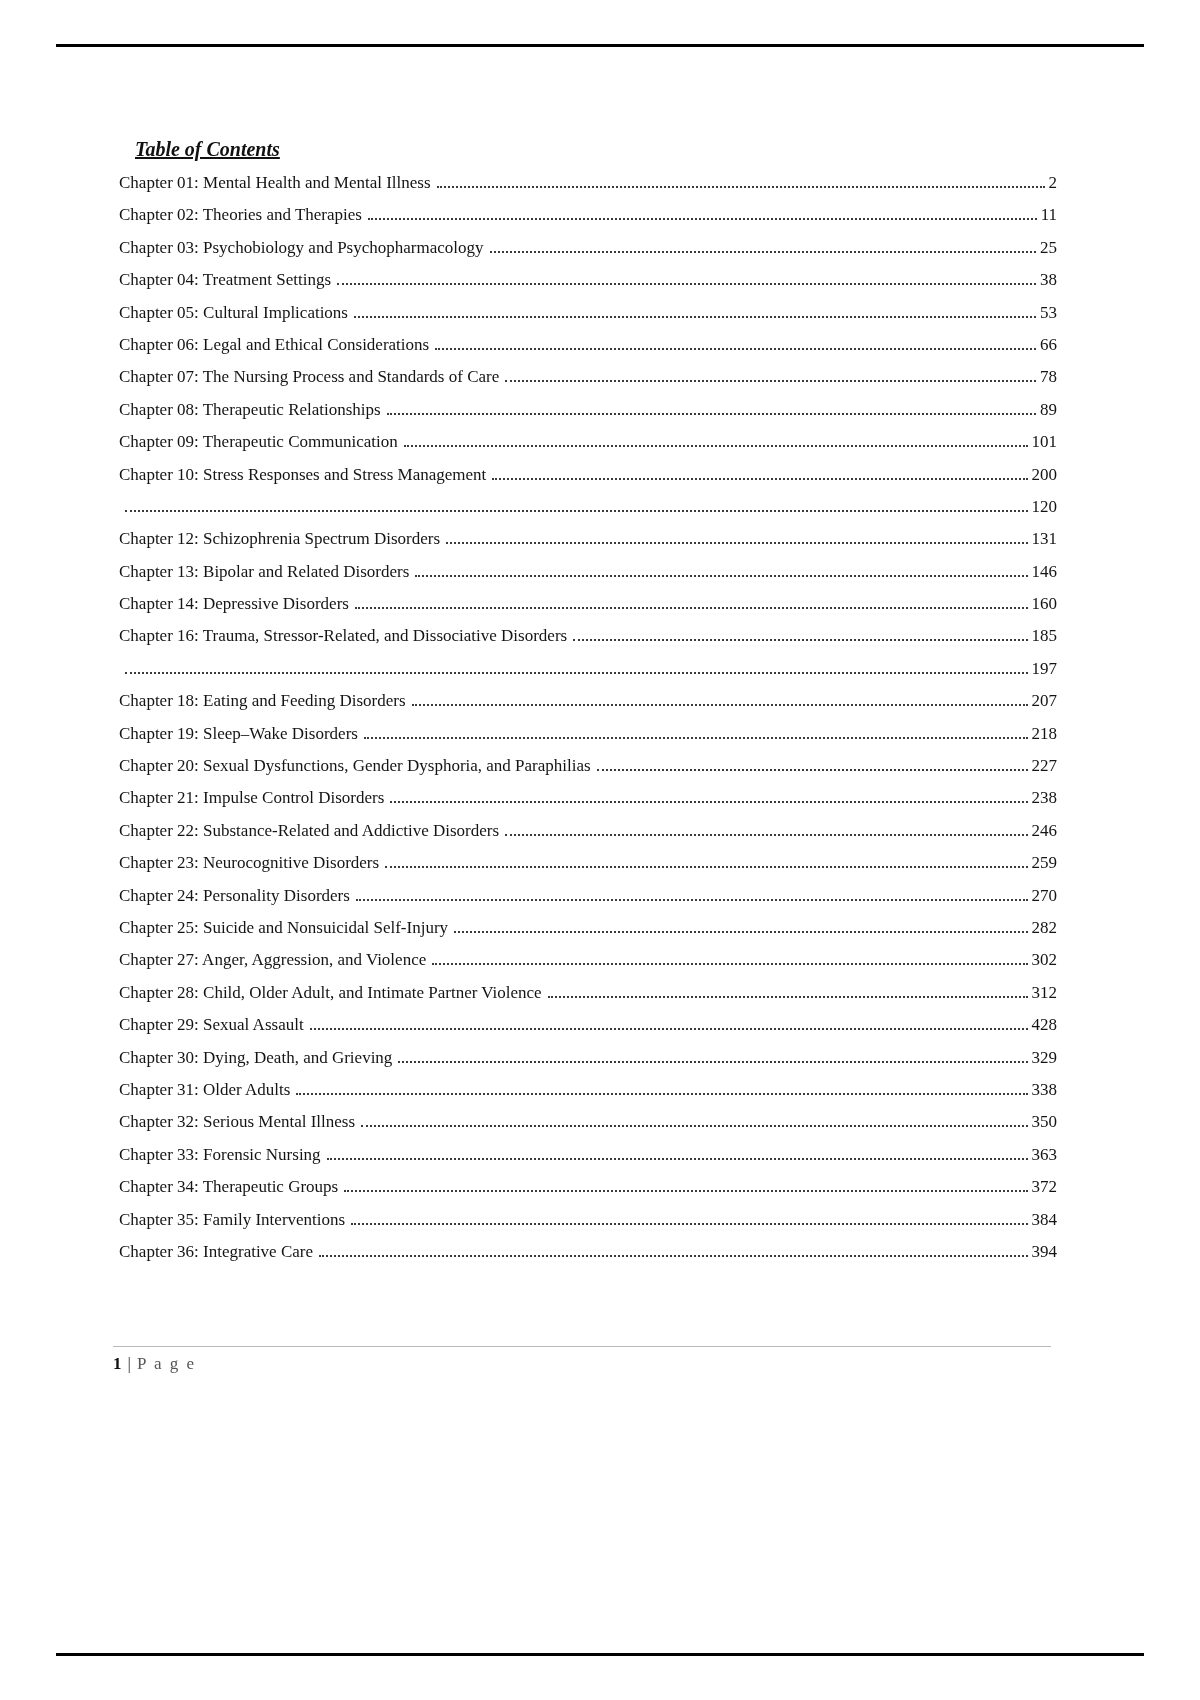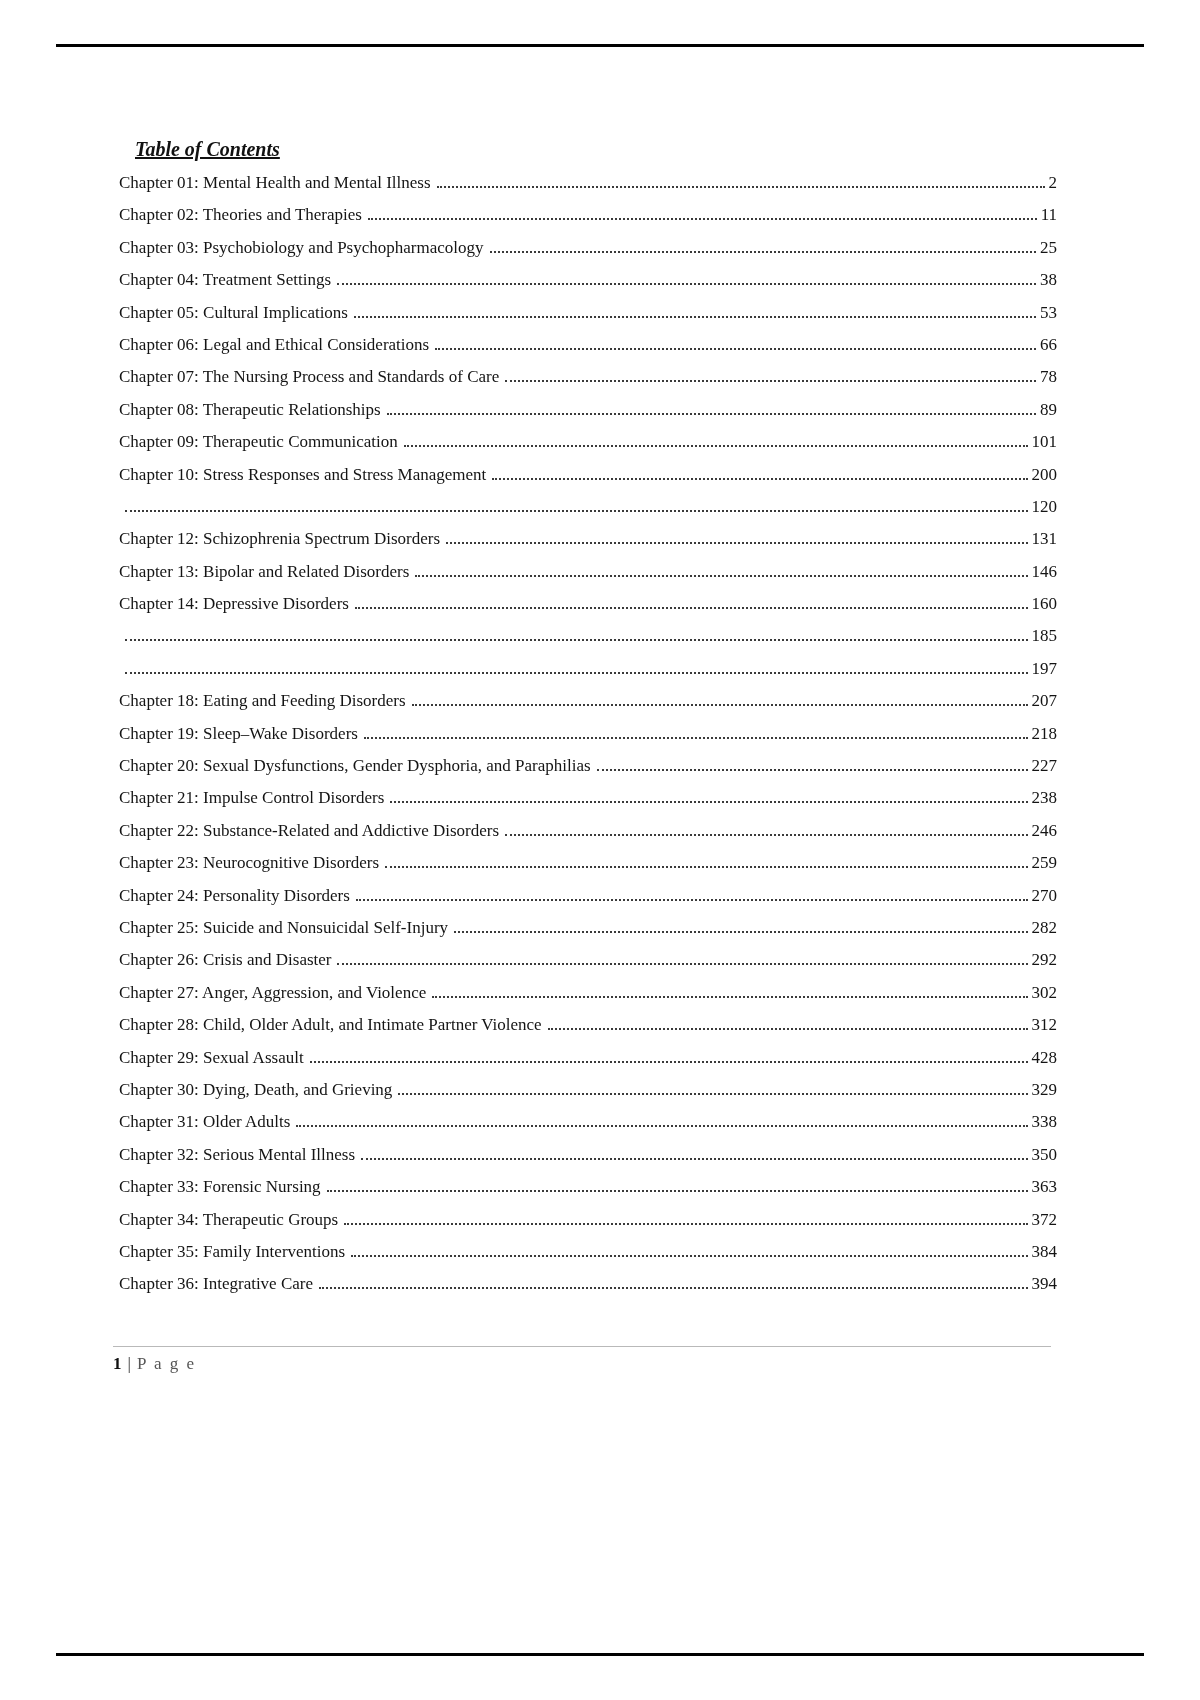--- a/index.html
+++ b/index.html
@@ -183,20 +183,21 @@
   </div>
 
   <div class="toc-row">
     <span class="entry-title">Chapter 14: Depressive Disorders</span>
     <span class="dots"></span>
     <span class="entry-page">160</span>
   </div>
 
 
   <div class="toc-row">
+    <span class="entry-title">Chapter 16: Trauma, Stressor-Related, and Dissociative Disorders</span>
     <span class="dots"></span>
     <span class="entry-page">185</span>
   </div>
 
   <div class="toc-row">
     <span class="dots"></span>
     <span class="entry-page">197</span>
   </div>
 
   <div class="toc-row">
@@ -240,25 +241,20 @@
     <span class="dots"></span>
     <span class="entry-page">270</span>
   </div>
 
   <div class="toc-row">
     <span class="entry-title">Chapter 25: Suicide and Nonsuicidal Self-Injury</span>
     <span class="dots"></span>
     <span class="entry-page">282</span>
   </div>
 
-  <div class="toc-row">
-    <span class="entry-title">Chapter 26: Crisis and Disaster</span>
-    <span class="dots"></span>
-    <span class="entry-page">292</span>
-  </div>
 
   <div class="toc-row">
     <span class="entry-title">Chapter 27: Anger, Aggression, and Violence</span>
     <span class="dots"></span>
     <span class="entry-page">302</span>
   </div>
 
   <div class="toc-row">
     <span class="entry-title">Chapter 28:  Child,  Older Adult,  and  Intimate  Partner Violence</span>
     <span class="dots"></span>

